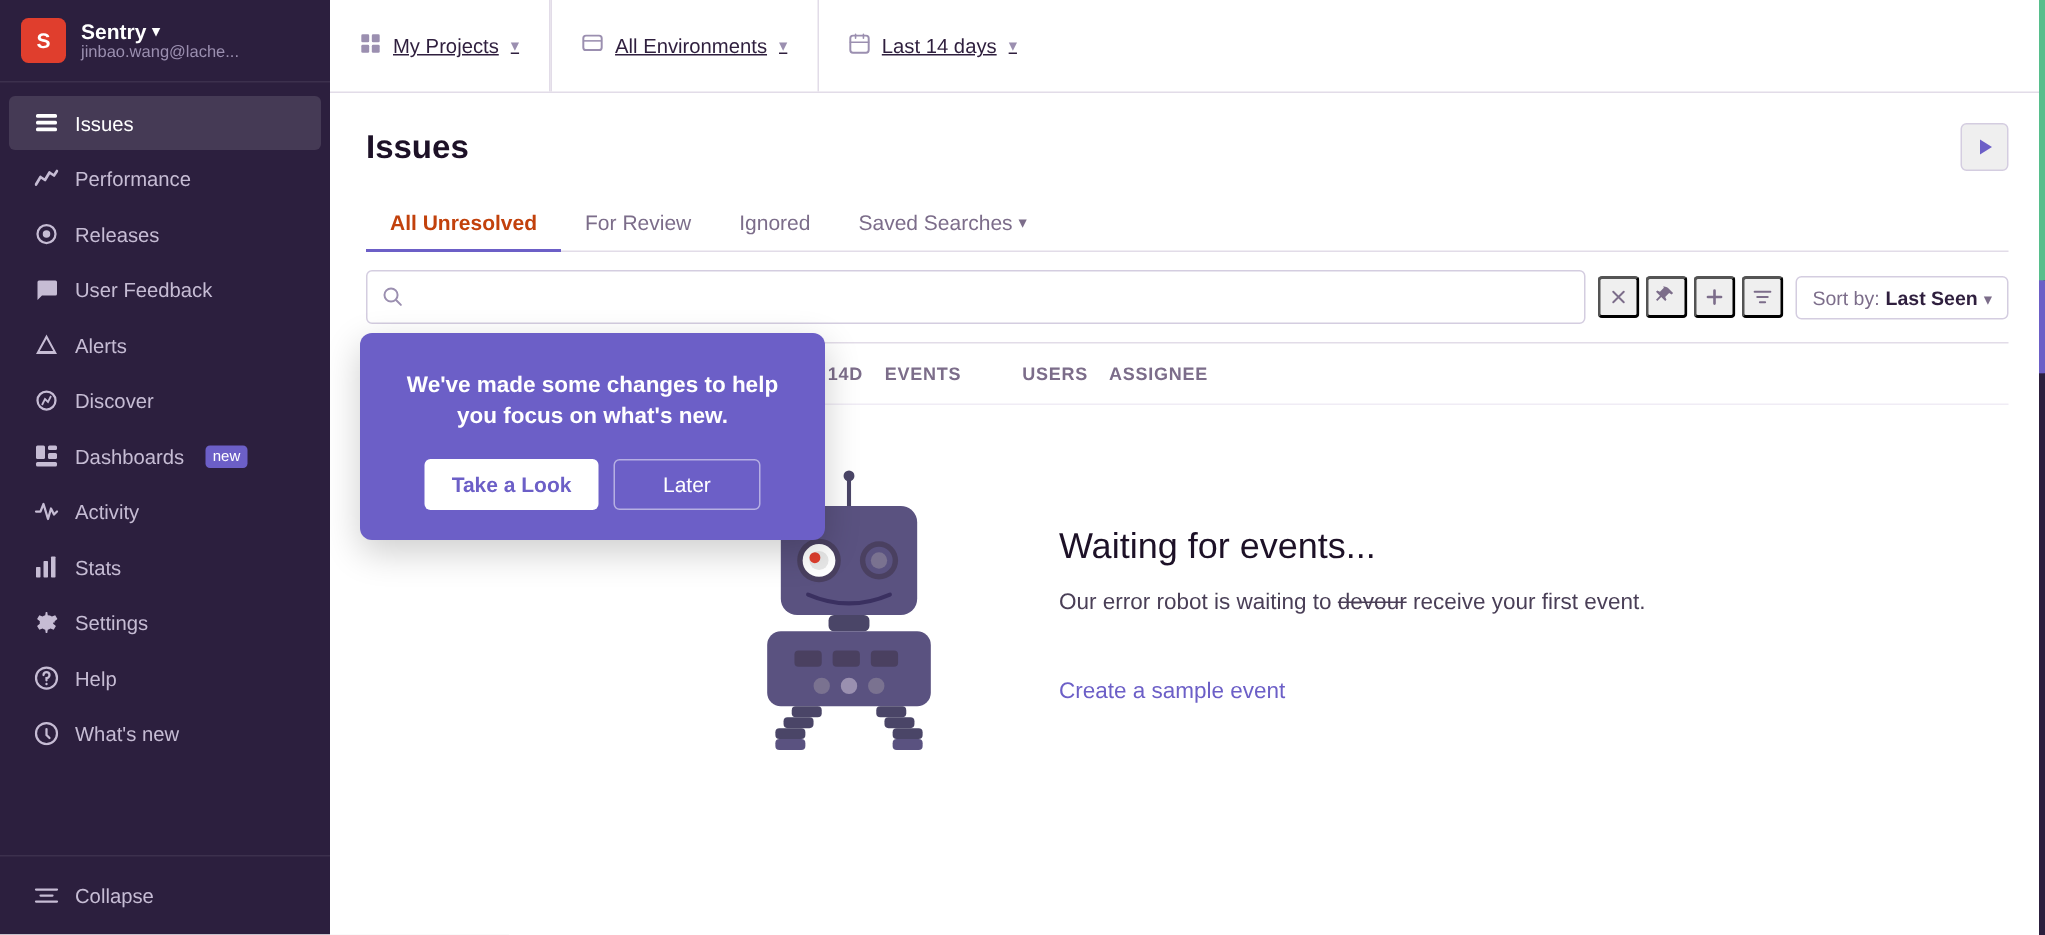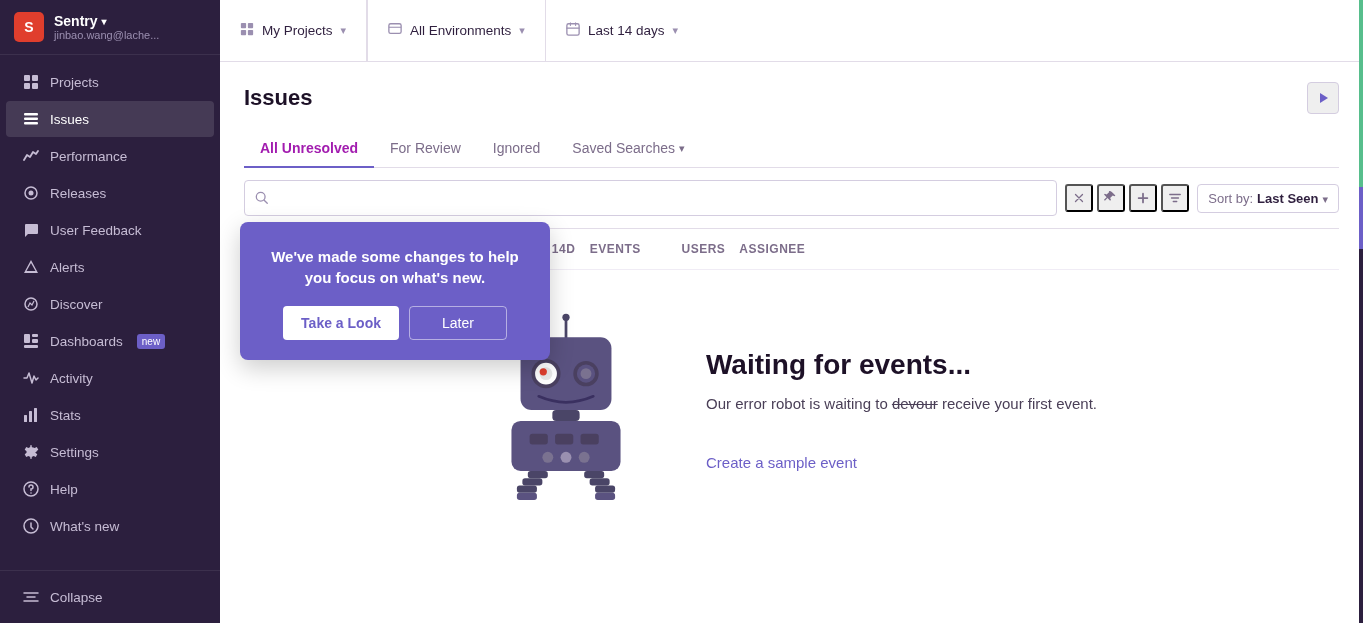--- a/index.html
+++ b/index.html
@@ -84,20 +84,21 @@
       flex-shrink: 0;
     }
     .topbar-segment {
       display: flex; align-items: center; gap: 8px;
       padding: 0 20px;
       height: 100%;
       cursor: pointer;
       border-right: 1px solid #e2dce8;
       color: #2f1f3e;
       font-size: 13.5px;
+      text-decoration: underline;
     }
     .topbar-segment:first-child { padding-left: 0; }
     .topbar-segment:last-child { border-right: none; }
     .topbar-segment svg { color: #9b8fb0; }
     .topbar-value { color: #2f1f3e; }
 
     .content-area {
       flex: 1;
       background: white;
       overflow-y: auto;
@@ -129,21 +130,21 @@
     }
     .tab {
       padding: 10px 16px;
       font-size: 14px;
       cursor: pointer;
       color: #7c6d8a;
       border-bottom: 2px solid transparent;
       margin-bottom: -1px;
     }
     .tab.active {
-      color: #a21caf;
+      color: #c2410c;
       border-bottom-color: #6c5fc7;
       font-weight: 600;
     }
     .saved-searches-tab {
       display: flex; align-items: center; gap: 4px;
     }
 
     .toolbar {
       display: flex;
       align-items: center;
@@ -219,22 +220,22 @@
       justify-content: center;
       padding: 40px 20px;
       gap: 60px;
     }
     .robot-illustration {
       width: 160px; height: 200px;
       flex-shrink: 0;
     }
     .empty-text { max-width: 400px; }
     .empty-title {
-      font-size: 28px;
-      font-weight: 700;
+      font-size: 24px;
+      font-weight: 400;
       color: #1d1127;
       margin-bottom: 12px;
     }
     .empty-desc {
       font-size: 15px;
       color: #4a3f57;
       margin-bottom: 20px;
       line-height: 1.5;
     }
     .strikethrough { text-decoration: line-through; }
@@ -335,31 +336,20 @@
       <div class="sidebar-org-name">
         <span>Sentry</span>
         <span style="font-size:10px;">▾</span>
       </div>
       <div class="sidebar-org-email">jinbao.wang@lache...</div>
     </div>
   </div>
 
   <nav class="sidebar-nav">
 
-    <div class="sidebar-item">
-      <span class="sidebar-item-icon">
-        <svg width="16" height="16" viewBox="0 0 16 16" fill="currentColor">
-            <rect x="1" y="1" width="6" height="6" rx="1"></rect>
-            <rect x="9" y="1" width="6" height="6" rx="1"></rect>
-            <rect x="1" y="9" width="6" height="6" rx="1"></rect>
-            <rect x="9" y="9" width="6" height="6" rx="1"></rect>
-          </svg>
-      </span>
-      <span>Projects</span>
-    </div>
 
     <div class="sidebar-item active">
       <span class="sidebar-item-icon">
         <svg width="16" height="16" viewBox="0 0 16 16" fill="currentColor">
             <rect x="1" y="2" width="14" height="2.5" rx="1"></rect>
             <rect x="1" y="6.5" width="14" height="2.5" rx="1"></rect>
             <rect x="1" y="11" width="14" height="2.5" rx="1"></rect>
           </svg>
       </span>
       <span>Issues</span>

